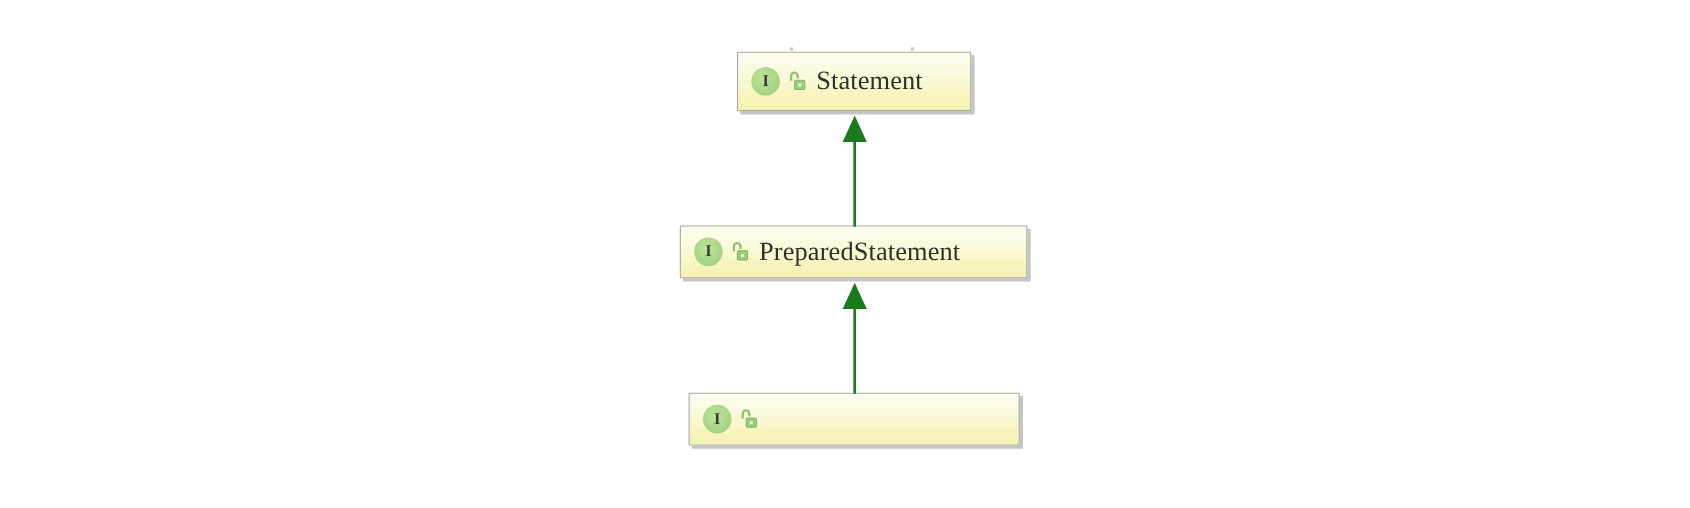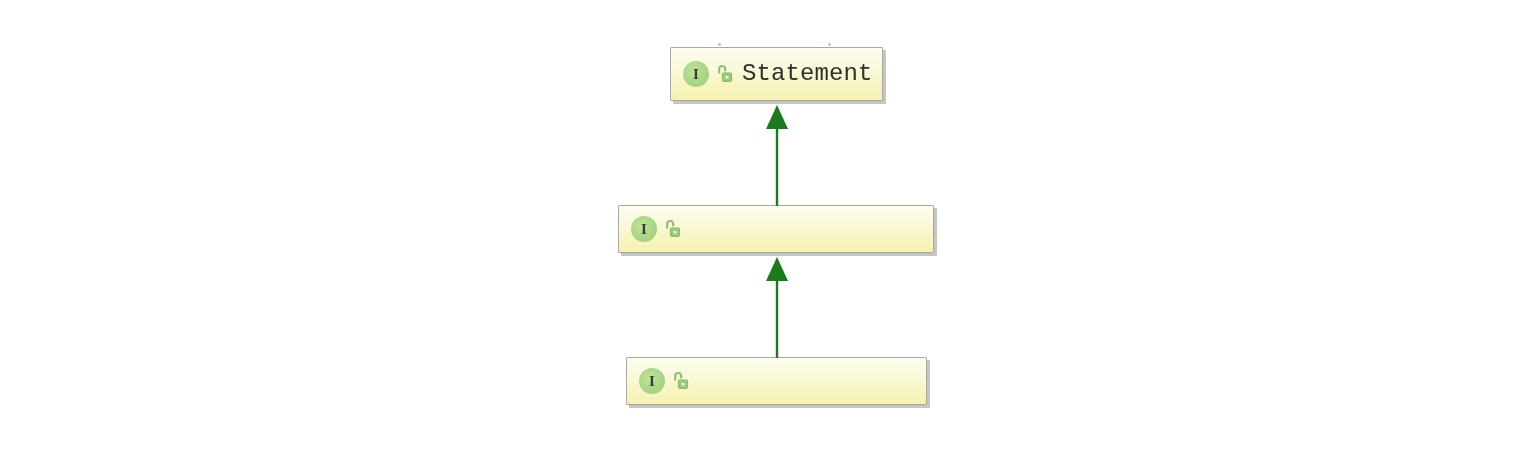--- a/index.html
+++ b/index.html
@@ -62,21 +62,21 @@
   
   .lock-icon {
     flex: 0 0 auto;
     width: 17px;
     height: 20px;
     margin-right: 9px;
     display: inline-block;
   }
 
   .node-label {
-    font-family: Liberation Mono, monospace;
+    font-family: Liberation Serif, serif;
     font-size: 24px;
     line-height: 26px;
     color: #2f2f2b;
     letter-spacing: 0.1px;
   }
 
   
   .gen-arrow {
     position: absolute;
     overflow: visible;
@@ -117,20 +117,21 @@
     <span class="iface-badge">
       <span class="glyph">I</span>
     </span>
     <span class="lock-icon">
       <svg width="17" height="20" viewBox="0 0 17 20" xmlns="http://www.w3.org/2000/svg">
         <path d="M3.2 8.4 V5.0 a3.0 3.0 0 0 1 6.0 0 V6.4" fill="none" stroke="#8cc36b" stroke-width="2.1" stroke-linecap="square"></path>
         <rect x="6.4" y="9.0" width="9.2" height="8.4" rx="1.1" fill="#9ccb79" stroke="#7fb85f" stroke-width="1"></rect>
         <rect x="9.6" y="12.0" width="2.8" height="2.6" rx="0.5" fill="#eef6e2"></rect>
       </svg>
     </span>
+    <span class="node-label">PreparedStatement</span>
   </div>
 
   <div class="uml-node" style="left:626px; top:357px; width:301px; height:48px;">
     <span class="iface-badge">
       <span class="glyph">I</span>
     </span>
     <span class="lock-icon">
       <svg width="17" height="20" viewBox="0 0 17 20" xmlns="http://www.w3.org/2000/svg">
         <path d="M3.2 8.4 V5.0 a3.0 3.0 0 0 1 6.0 0 V6.4" fill="none" stroke="#8cc36b" stroke-width="2.1" stroke-linecap="square"></path>
         <rect x="6.4" y="9.0" width="9.2" height="8.4" rx="1.1" fill="#9ccb79" stroke="#7fb85f" stroke-width="1"></rect>

